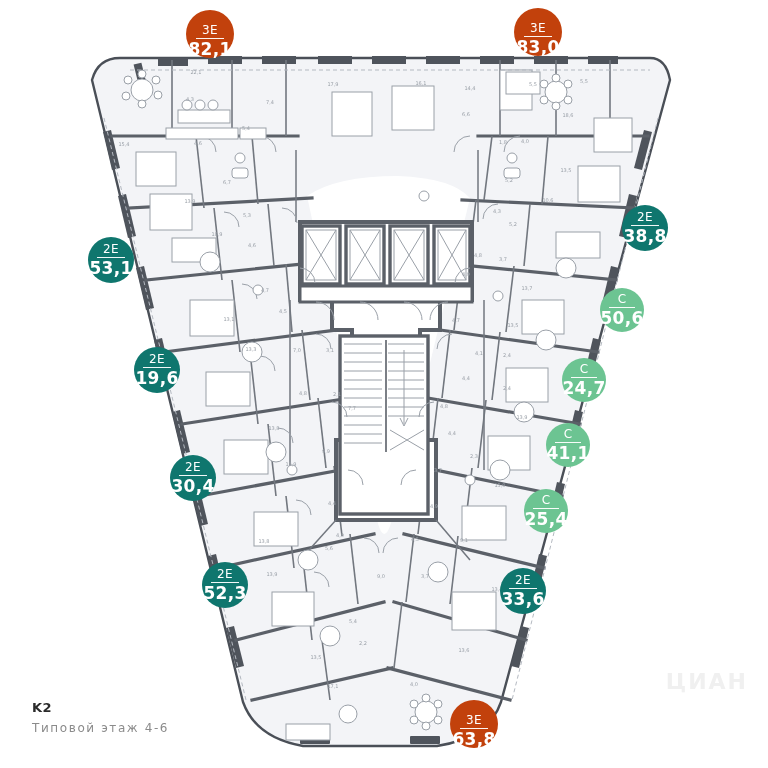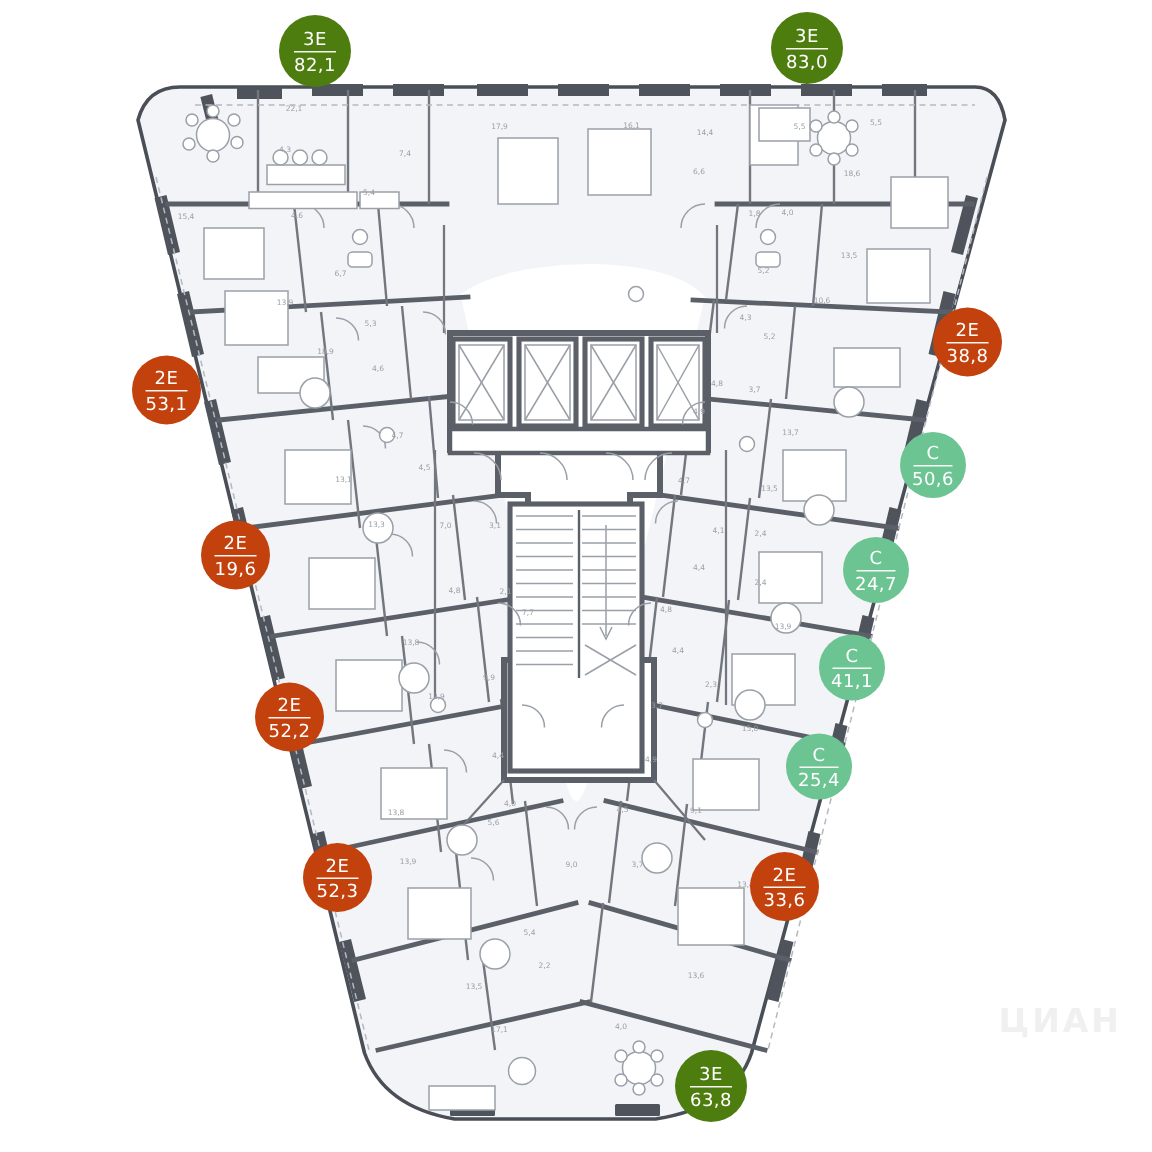--- a/index.html
+++ b/index.html
@@ -32,30 +32,30 @@
     padding-bottom:2px;
     font-weight:400;
   }
   .badge .b-rule{
     width:60%;
     height:1px;
     background:rgba(255,255,255,.95);
     margin:0 0 2px 0;
   }
   .badge .b-area{
-    font-size:12px;
+    font-size:17px;
     letter-spacing:.3px;
-    font-weight:400;
+    font-weight:700;
   }
   .badge.sz-l{width:48px;height:48px;}
   .badge.sz-m{width:46px;height:46px;}
   .badge.sz-s{width:44px;height:44px;}
 
-  .badge.orange{background:#4d7c0f;}
-  .badge.blue{background:#c2410c;}
+  .badge.orange{background:#c2410c;justify-content:flex-end;}
+  .badge.blue{background:#0f766e;}
   .badge.green{background:#6cc492;}
 
   
   .caption{position:absolute;left:32px;top:700px;}
   .caption .cap-code{
     font-size:13px;font-weight:bold;color:#2b2b2b;letter-spacing:.5px;
     margin:0 0 6px 0;
   }
   .caption .cap-sub{
     font-size:12px;color:#8b8b8b;letter-spacing:1.6px;
@@ -508,30 +508,34 @@
         <div class="b-area">63,8</div>
       </div>
       <div class="badge blue sz-m" style="left: 202px; top: 562px;">
         <div class="b-type">2Е</div>
         <div class="b-rule"></div>
         <div class="b-area">52,3</div>
       </div>
       <div class="badge blue sz-m" style="left: 170px; top: 455px;">
         <div class="b-type">2Е</div>
         <div class="b-rule"></div>
-        <div class="b-area">52,2</div>
+        <div class="b-area">30,4</div>
       </div>
       <div class="badge blue sz-m" style="left: 134px; top: 347px;">
         <div class="b-type">2Е</div>
         <div class="b-rule"></div>
         <div class="b-area">19,6</div>
       </div>
       <div class="badge blue sz-m" style="left: 88px; top: 237px;">
         <div class="b-type">2Е</div>
         <div class="b-rule"></div>
         <div class="b-area">53,1</div>
       </div>
     </div>
 
+  <div class="caption">
+    <div class="cap-code">K2</div>
+    <div class="cap-sub">Типовой этаж 4-6</div>
+  </div>
 
   <div class="watermark">ЦИАН</div>
 
 </div>
 
 </body></html>

